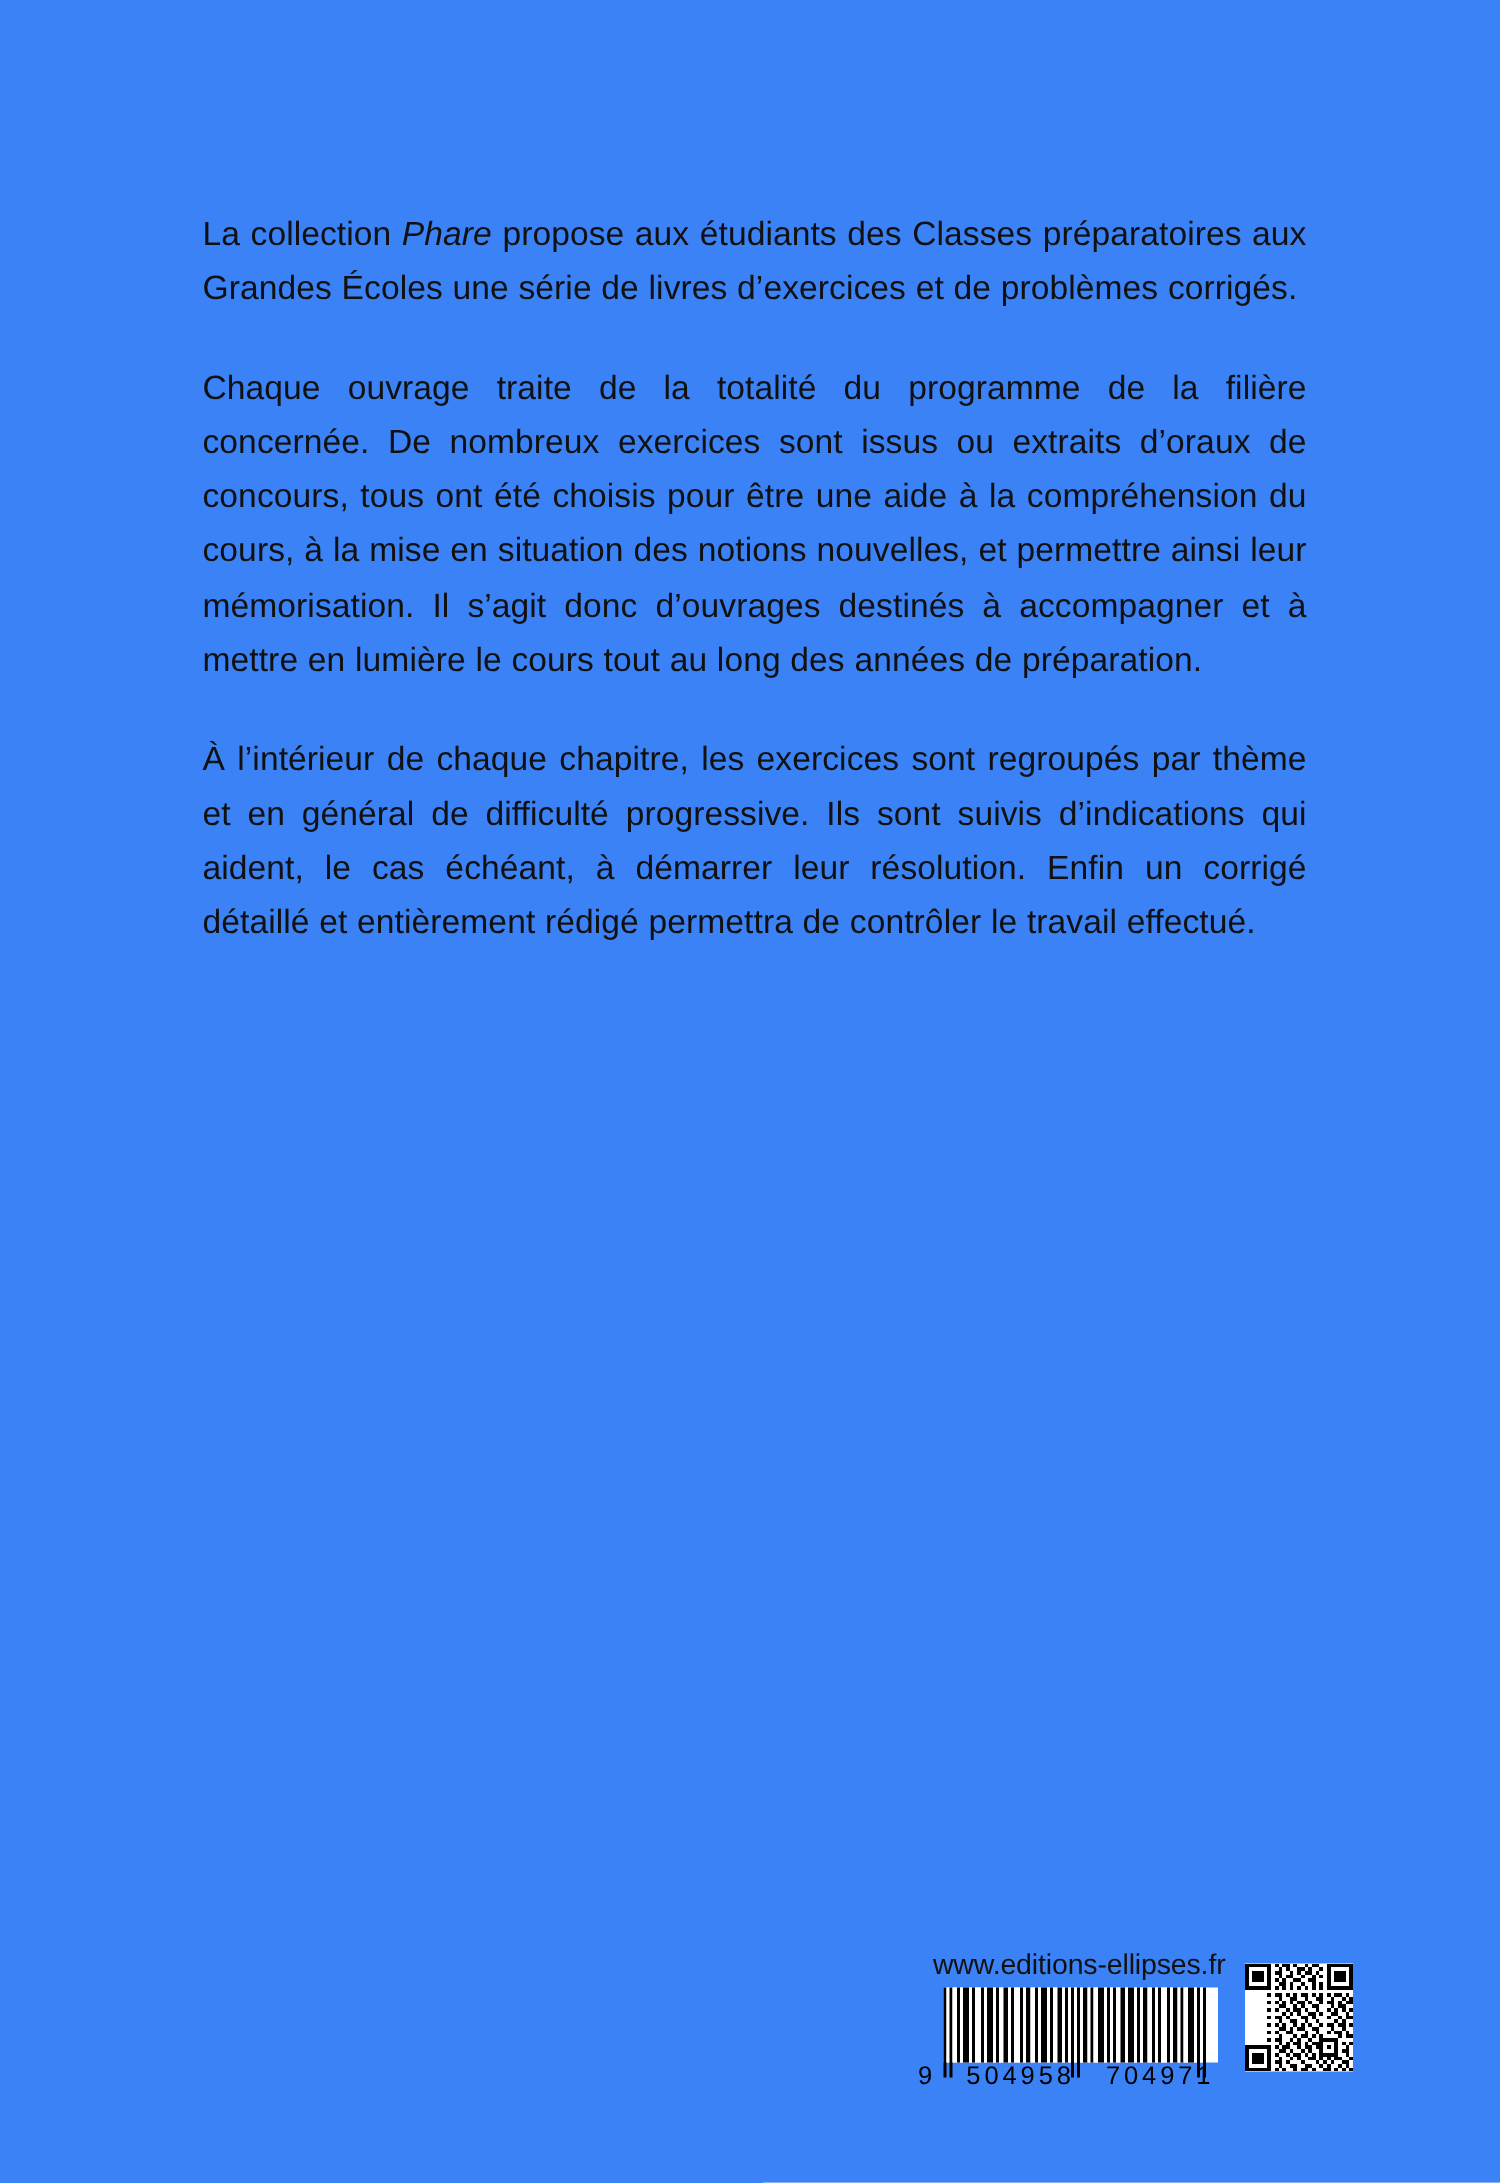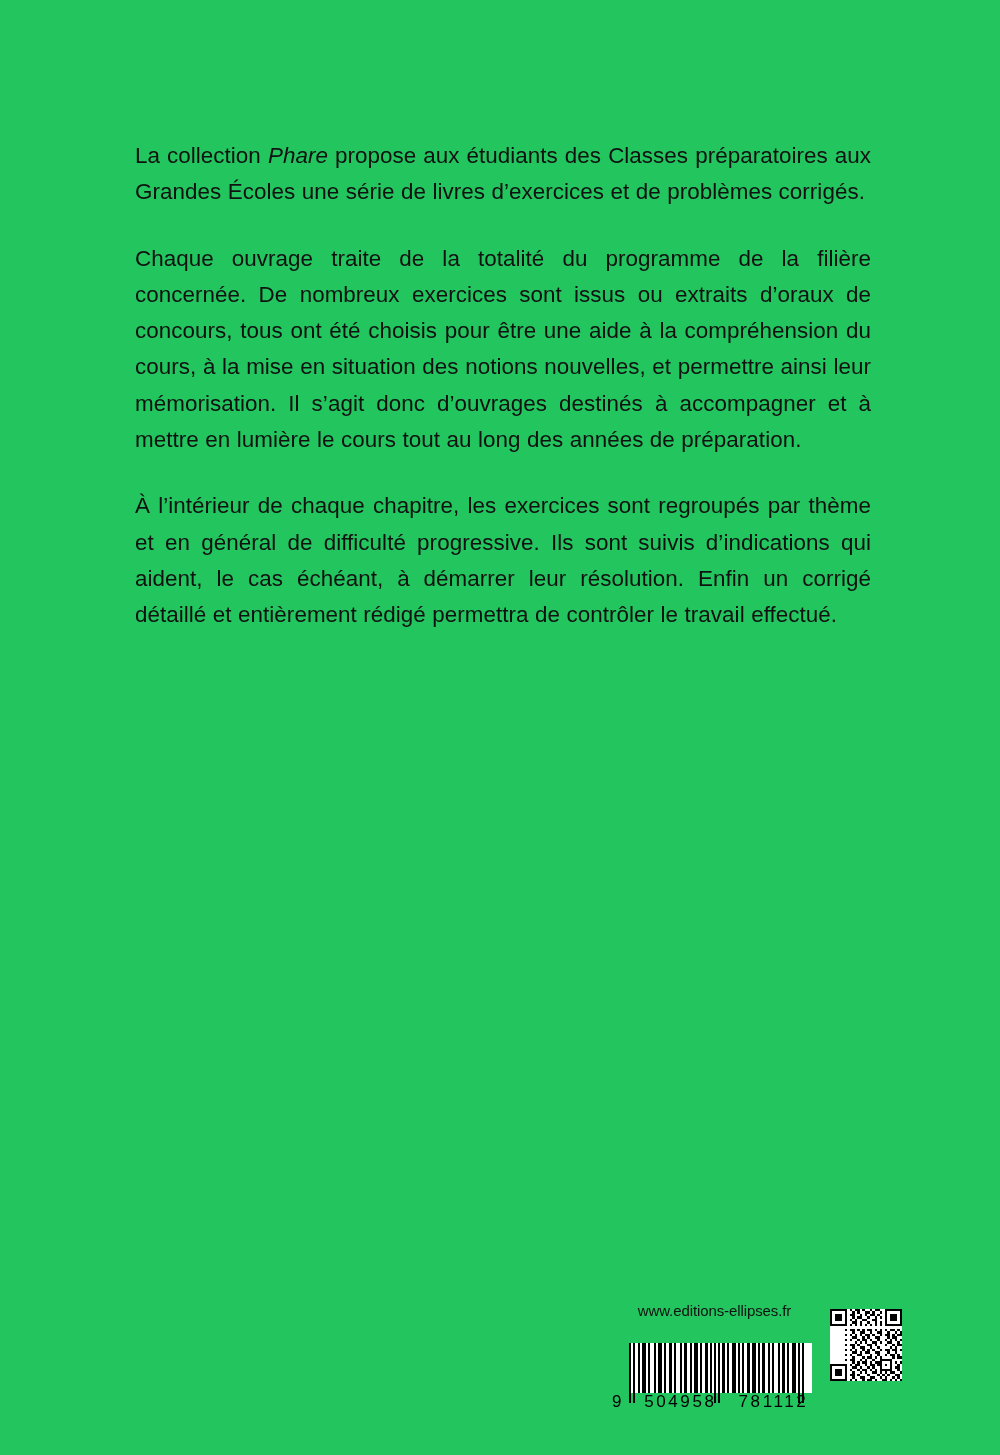--- a/index.html
+++ b/index.html
@@ -12,21 +12,21 @@
     height: 1455px;
     position: relative;
     font-family: "Liberation Sans", sans-serif;
     color: #000000;
     overflow: hidden;
   }
 
   .page {
     position: absolute;
     inset: 0;
-    background: #22c55e;
+    background: #3b82f6;
   }
 
   
   .text-block {
     position: absolute;
     left: 135px;
     top: 138px;
     width: 736px;
   }
 
@@ -57,27 +57,27 @@
   }
 
   .codes-left {
     position: absolute;
     left: 0;
     top: 0;
     width: 205px;
   }
 
   .site-url {
-    font-size: 15px;
+    font-size: 19px;
     line-height: 22px;
     letter-spacing: -0.1px;
     color: #111111;
     white-space: nowrap;
-    text-align: center;
-    margin-bottom: 21px;
+    text-align: right;
+    margin-bottom: 3px;
   }
 
   .barcode-wrap {
     position: relative;
     width: 205px;
     height: 72px;
   }
 
   .barcode-bars {
     position: absolute;
@@ -229,21 +229,21 @@
           <span style="width:4px"></span>
             <span class="w" style="width:2px"></span>
           <span class="g" style="width:2px"></span>
             <span class="w" style="width:2px"></span>
             <span class="g" style="width:2px"></span>
         </div>
 
         <div class="barcode-digits">
           <span class="bc-lead">9</span>
           <span class="bc-left">504958</span>
-          <span class="bc-right">781112</span>
+          <span class="bc-right">704971</span>
         </div>
 
       </div>
     </div>
 
     <div class="qr">
       <svg width="72" height="72" viewBox="0 0 29 29" shape-rendering="crispEdges" aria-hidden="true">
         <rect width="29" height="29" fill="#ffffff"></rect>
         <g fill="#000000">
 

